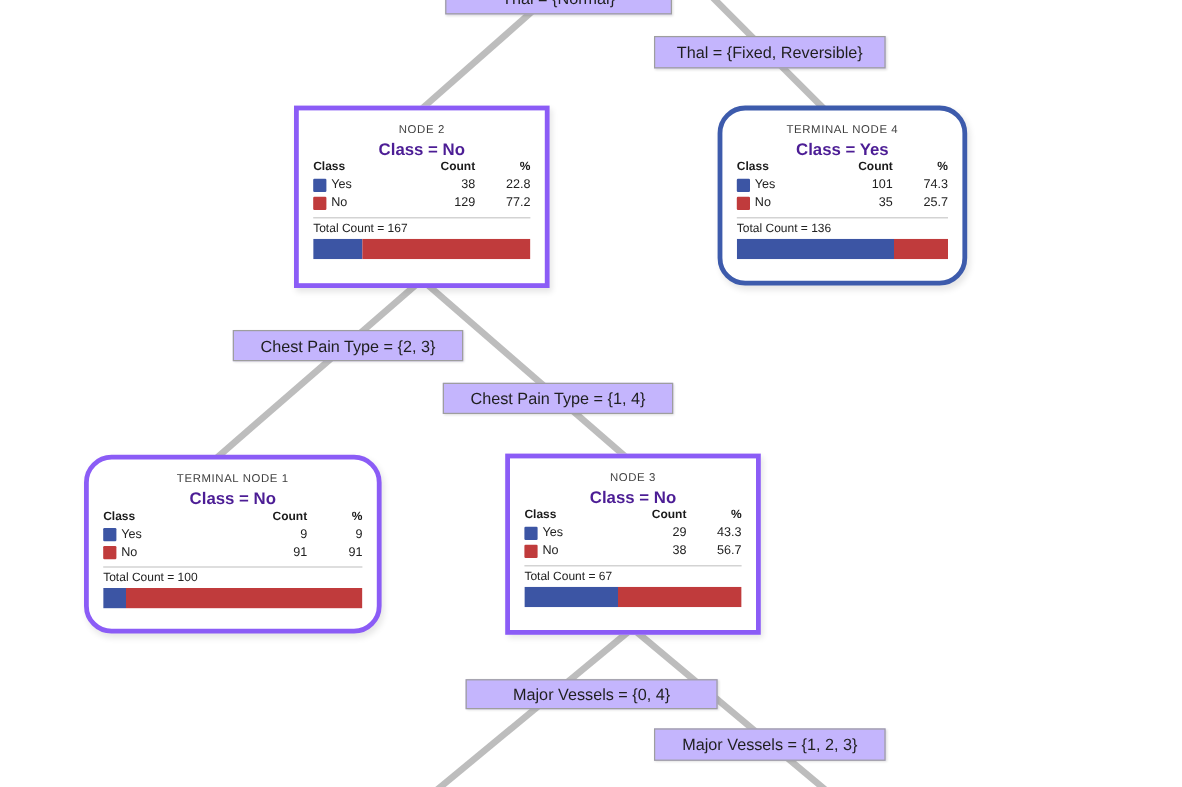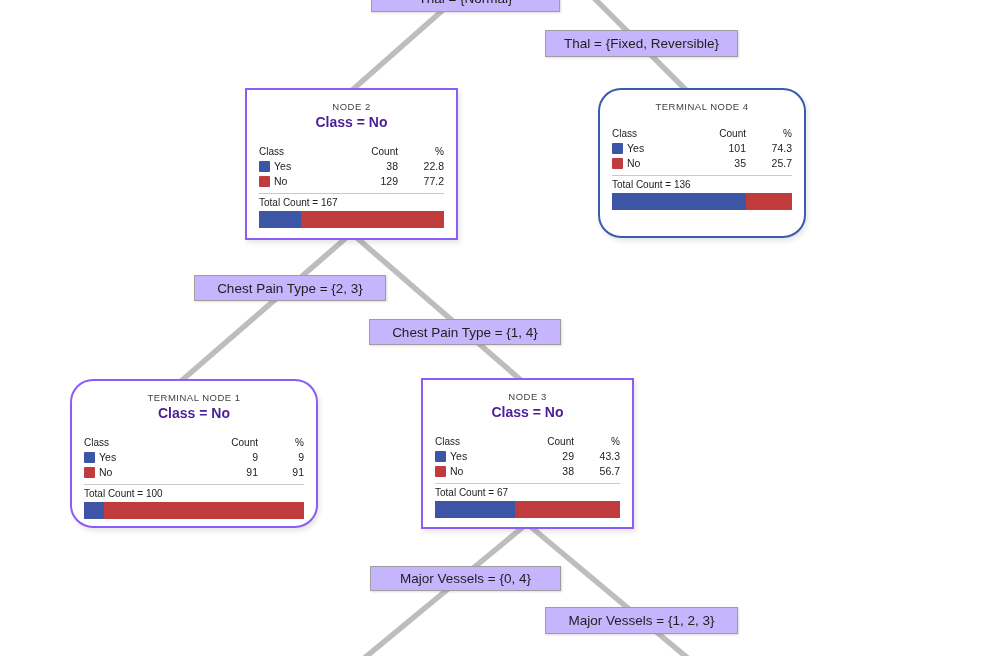--- a/index.html
+++ b/index.html
@@ -10,31 +10,31 @@
   svg.connectors{position:absolute;left:0;top:0;width:985px;height:656px;}
 
   .edge-label{
     position:absolute;background:#c4b5fd;border:1px solid #9E9E9E;
     display:flex;align-items:center;justify-content:center;
     font-size:13.5px;color:#1f1f1f;box-sizing:border-box;
     box-shadow:1px 1px 2px rgba(0,0,0,.14);white-space:nowrap;
   }
 
   .node{
-    position:absolute;background:#ffffff;border:2px solid #8b5cf6;box-sizing:border-box;
+    position:absolute;background:#ffffff;border:4px solid #8b5cf6;box-sizing:border-box;
     padding:9px 12px 10px 12px;box-shadow:2px 3px 5px rgba(0,0,0,.10);
   }
   .node.blue{border-color:#3D5BAC;}
   .node.terminal{border-radius:23px;}
 
   .node-title{text-align:center;font-size:9.5px;color:#3F3F3F;letter-spacing:.5px;margin-top:2px;}
   .node-class{text-align:center;font-size:14px;font-weight:bold;color:#4c1d95;margin-top:2px;}
 
   .trow{display:flex;align-items:center;font-size:10.5px;color:#222;margin-top:3px;}
-  .trow.thead{font-weight:normal;font-size:10px;margin-top:16px;color:#1a1a1a;}
+  .trow.thead{font-weight:bold;font-size:10px;margin-top:2px;color:#1a1a1a;}
   .c1{flex:1;display:flex;align-items:center;}
   .c2{width:58px;text-align:right;}
   .c3{width:46px;text-align:right;}
   .sq{width:11px;height:11px;display:inline-block;margin-right:4px;border-radius:1px;flex:0 0 auto;}
   .sq.blue{background:#3C55A4;}
   .sq.red{background:#C03B3C;}
 
   .divider{border-top:1px solid #C9C9C9;margin-top:6px;}
   .node-total{font-size:10px;color:#222;margin-top:3px;}
   .bar{display:flex;height:17px;margin-top:3px;overflow:hidden;}
@@ -52,21 +52,21 @@
     <line x1="346" y1="238" x2="180" y2="382" stroke="#BDBDBD" stroke-width="5.5"></line>
     <line x1="357" y1="238" x2="523" y2="382" stroke="#BDBDBD" stroke-width="5.5"></line>
     <line x1="523" y1="527" x2="362" y2="660" stroke="#BDBDBD" stroke-width="5.5"></line>
     <line x1="531" y1="527" x2="690" y2="660" stroke="#BDBDBD" stroke-width="5.5"></line>
   </svg>
 
   <div class="edge-label" style="left:371px;top:-16px;width:189px;height:28px;">Thal = {Normal}</div>
   <div class="edge-label" style="left:545px;top:30px;width:193px;height:27px;">Thal = {Fixed, Reversible}</div>
   <div class="edge-label" style="left:194px;top:275px;width:192px;height:26px;">Chest Pain Type = {2, 3}</div>
   <div class="edge-label" style="left:369px;top:319px;width:192px;height:26px;">Chest Pain Type = {1, 4}</div>
-  <div class="edge-label" style="left:370px;top:566px;width:191px;height:25px;">Major Vessels = {0, 4}</div>
+  <div class="edge-label" style="left:388px;top:566px;width:210px;height:25px;">Major Vessels = {0, 4}</div>
   <div class="edge-label" style="left:545px;top:607px;width:193px;height:27px;">Major Vessels = {1, 2, 3}</div>
 
   <div class="node" style="left:245px;top:88px;width:213px;height:152px;">
     <div class="node-title">NODE 2</div>
     <div class="node-class">Class = No</div>
     <div class="trow thead">
       <span class="c1">Class</span>
       <span class="c2">Count</span>
       <span class="c3">%</span>
     </div>
@@ -89,20 +89,21 @@
     <div class="divider"></div>
     <div class="node-total">Total Count = 167</div>
     <div class="bar">
       <div class="bar-yes" style="width: 22.8%;"></div>
       <div class="bar-no"></div>
     </div>
   </div>
 
   <div class="node blue terminal" style="left:598px;top:88px;width:208px;height:150px;">
     <div class="node-title">TERMINAL NODE 4</div>
+    <div class="node-class">Class = Yes</div>
     <div class="trow thead">
       <span class="c1">Class</span>
       <span class="c2">Count</span>
       <span class="c3">%</span>
     </div>
     <div class="trow">
       <span class="c1">
           <i class="sq blue"></i>
           <span>Yes</span>
         </span>

